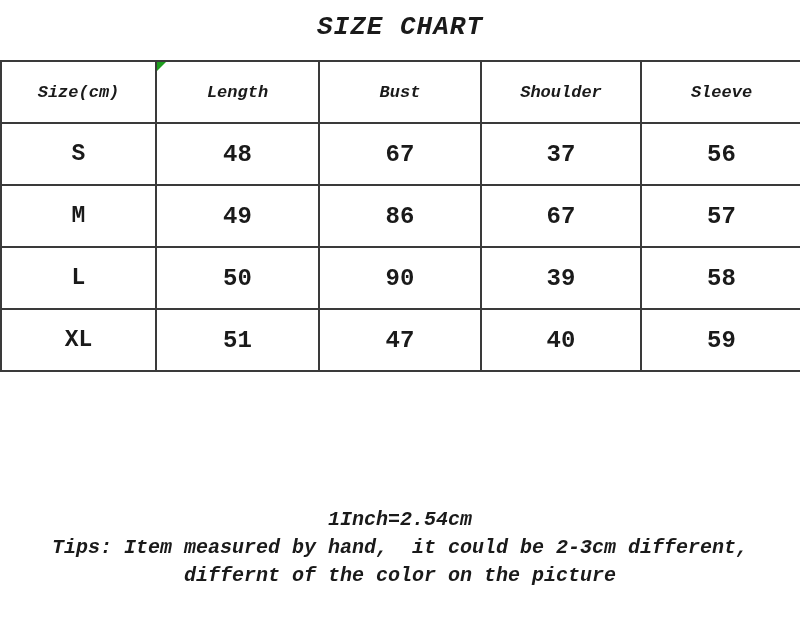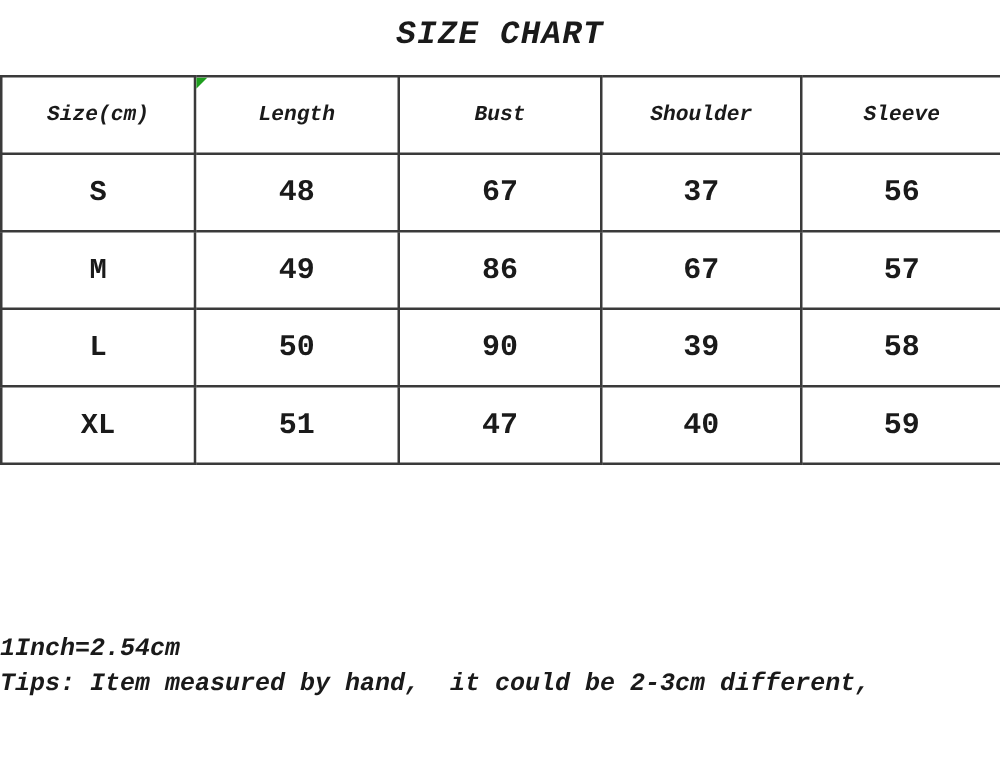--- a/index.html
+++ b/index.html
@@ -71,21 +71,21 @@
     width: 0;
     height: 0;
     border-top: 9px solid #1e9e1e;
     border-right: 9px solid transparent;
   }
   .footnotes {
     position: absolute;
     top: 506px;
     left: 0;
     width: 100%;
-    text-align: left;
+    text-align: center;
     font-weight: bold;
     font-style: italic;
     font-size: 20px;
     line-height: 28px;
   }
   .footnotes div {
     white-space: pre;
   }
 </style>
 </head>
@@ -138,13 +138,14 @@
       <td>47</td>
       <td>40</td>
       <td>59</td>
     </tr>
   </tbody>
 </table>
 
 <div class="footnotes">
   <div>1Inch=2.54cm</div>
   <div>Tips: Item measured by hand,  it could be 2-3cm different,</div>
+  <div>differnt of the color on the picture</div>
 </div>
 
 </body></html>

